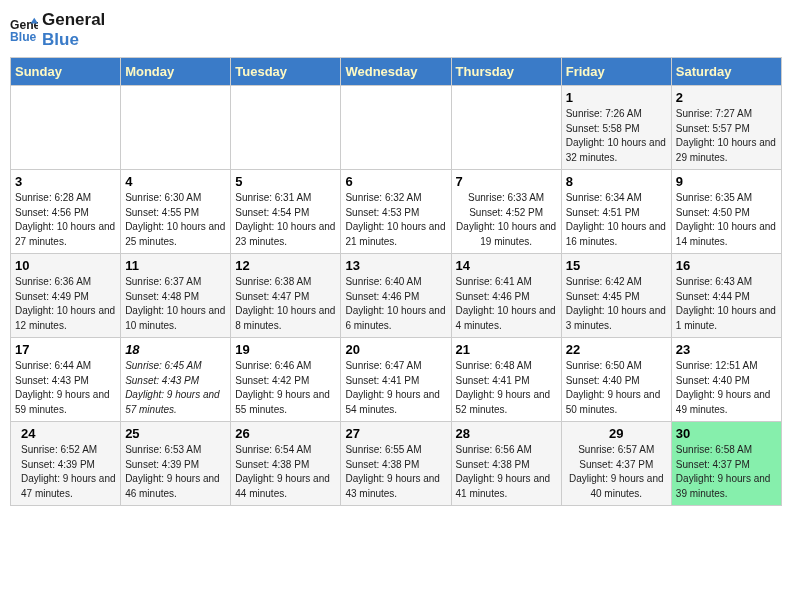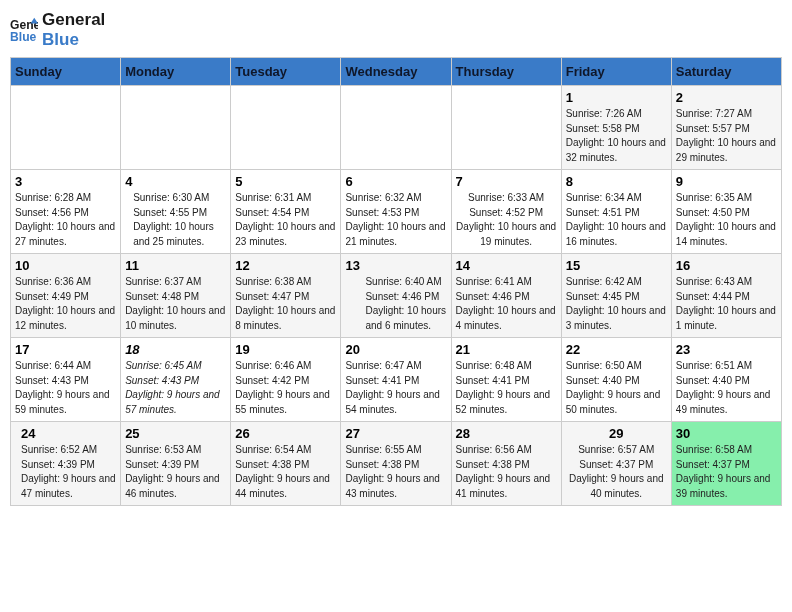--- a/index.html
+++ b/index.html
@@ -37,21 +37,21 @@
       font-size: 15px;
       color: #444;
     }
     .calendar {
       width: 100%;
       border-collapse: collapse;
       font-size: 11px;
     }
     .calendar th {
       background-color: #3a7bc8;
-      color: #0f172a;
+      color: #fef9c3;
       padding: 6px 4px;
       text-align: left;
       font-size: 13px;
       font-weight: bold;
       border: 1px solid #ccc;
     }
     .calendar td {
       border: 1px solid #ccc;
       vertical-align: top;
       padding: 4px;
@@ -137,21 +137,21 @@
       </tr>
       <tr>
         <td style="background: rgb(255, 255, 255);">
           <span class="day-num">3</span>
           <div class="day-info" style="white-space: pre-line;">Sunrise: 6:28 AM
 Sunset: 4:56 PM
 Daylight: 10 hours and 27 minutes.</div>
         </td>
         <td style="background: rgb(255, 255, 255);">
           <span class="day-num">4</span>
-          <div class="day-info" style="white-space: pre-line; margin-left: 8px;">Sunrise: 6:30 AM
+          <div class="day-info" style="white-space: pre-line;">Sunrise: 6:30 AM
 Sunset: 4:55 PM
 Daylight: 10 hours and 25 minutes.</div>
         </td>
         <td style="background: rgb(255, 255, 255);">
           <span class="day-num">5</span>
           <div class="day-info" style="white-space: pre-line;">Sunrise: 6:31 AM
 Sunset: 4:54 PM
 Daylight: 10 hours and 23 minutes.</div>
         </td>
         <td style="background: rgb(255, 255, 255);">
@@ -193,21 +193,21 @@
 Daylight: 10 hours and 10 minutes.</div>
         </td>
         <td style="background: rgb(245, 245, 245);">
           <span class="day-num">12</span>
           <div class="day-info" style="white-space: pre-line;">Sunrise: 6:38 AM
 Sunset: 4:47 PM
 Daylight: 10 hours and 8 minutes.</div>
         </td>
         <td style="background: rgb(245, 245, 245);">
           <span class="day-num">13</span>
-          <div class="day-info" style="white-space: pre-line; margin-left: 20px;">Sunrise: 6:40 AM
+          <div class="day-info" style="white-space: pre-line;">Sunrise: 6:40 AM
 Sunset: 4:46 PM
 Daylight: 10 hours and 6 minutes.</div>
         </td>
         <td style="background: rgb(245, 245, 245);">
           <span class="day-num">14</span>
           <div class="day-info" style="white-space: pre-line;">Sunrise: 6:41 AM
 Sunset: 4:46 PM
 Daylight: 10 hours and 4 minutes.</div>
         </td>
         <td style="background: rgb(245, 245, 245);">
@@ -255,21 +255,21 @@
 Daylight: 9 hours and 52 minutes.</div>
         </td>
         <td style="background: rgb(255, 255, 255);">
           <span class="day-num">22</span>
           <div class="day-info" style="white-space: pre-line;">Sunrise: 6:50 AM
 Sunset: 4:40 PM
 Daylight: 9 hours and 50 minutes.</div>
         </td>
         <td style="background: rgb(255, 255, 255);">
           <span class="day-num">23</span>
-          <div class="day-info" style="white-space: pre-line;">Sunrise: 6:51 AM
+          <div class="day-info" style="white-space: pre-line;">Sunrise: 12:51 AM
 Sunset: 4:40 PM
 Daylight: 9 hours and 49 minutes.</div>
         </td>
       </tr>
       <tr>
         <td style="background: rgb(245, 245, 245); padding-left: 10px;">
           <span class="day-num">24</span>
           <div class="day-info" style="white-space: pre-line;">Sunrise: 6:52 AM
 Sunset: 4:39 PM
 Daylight: 9 hours and 47 minutes.</div>

